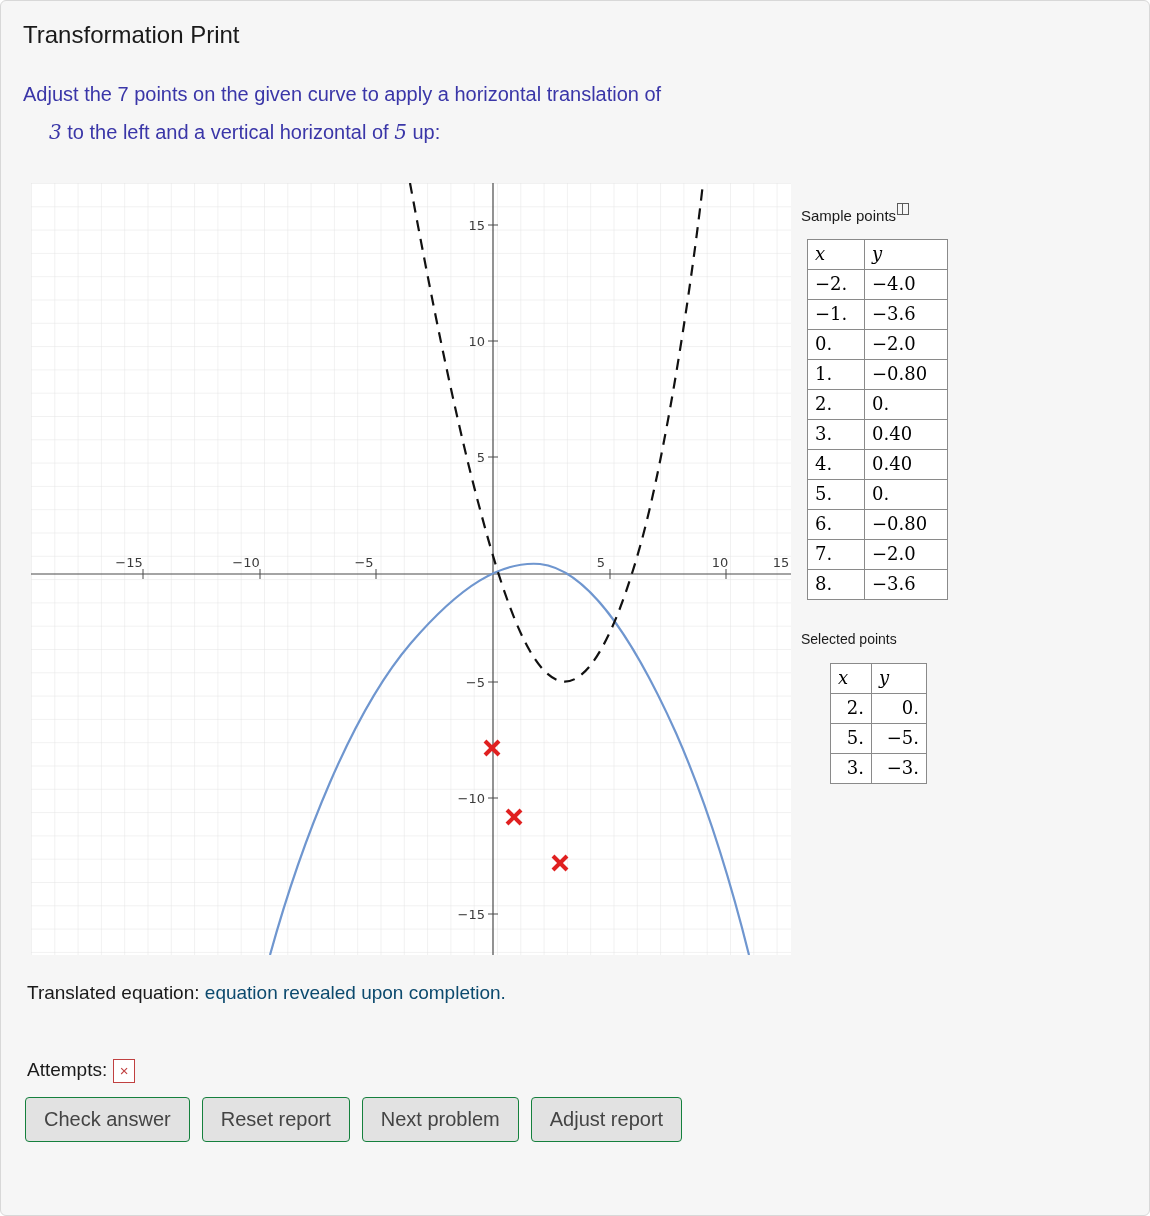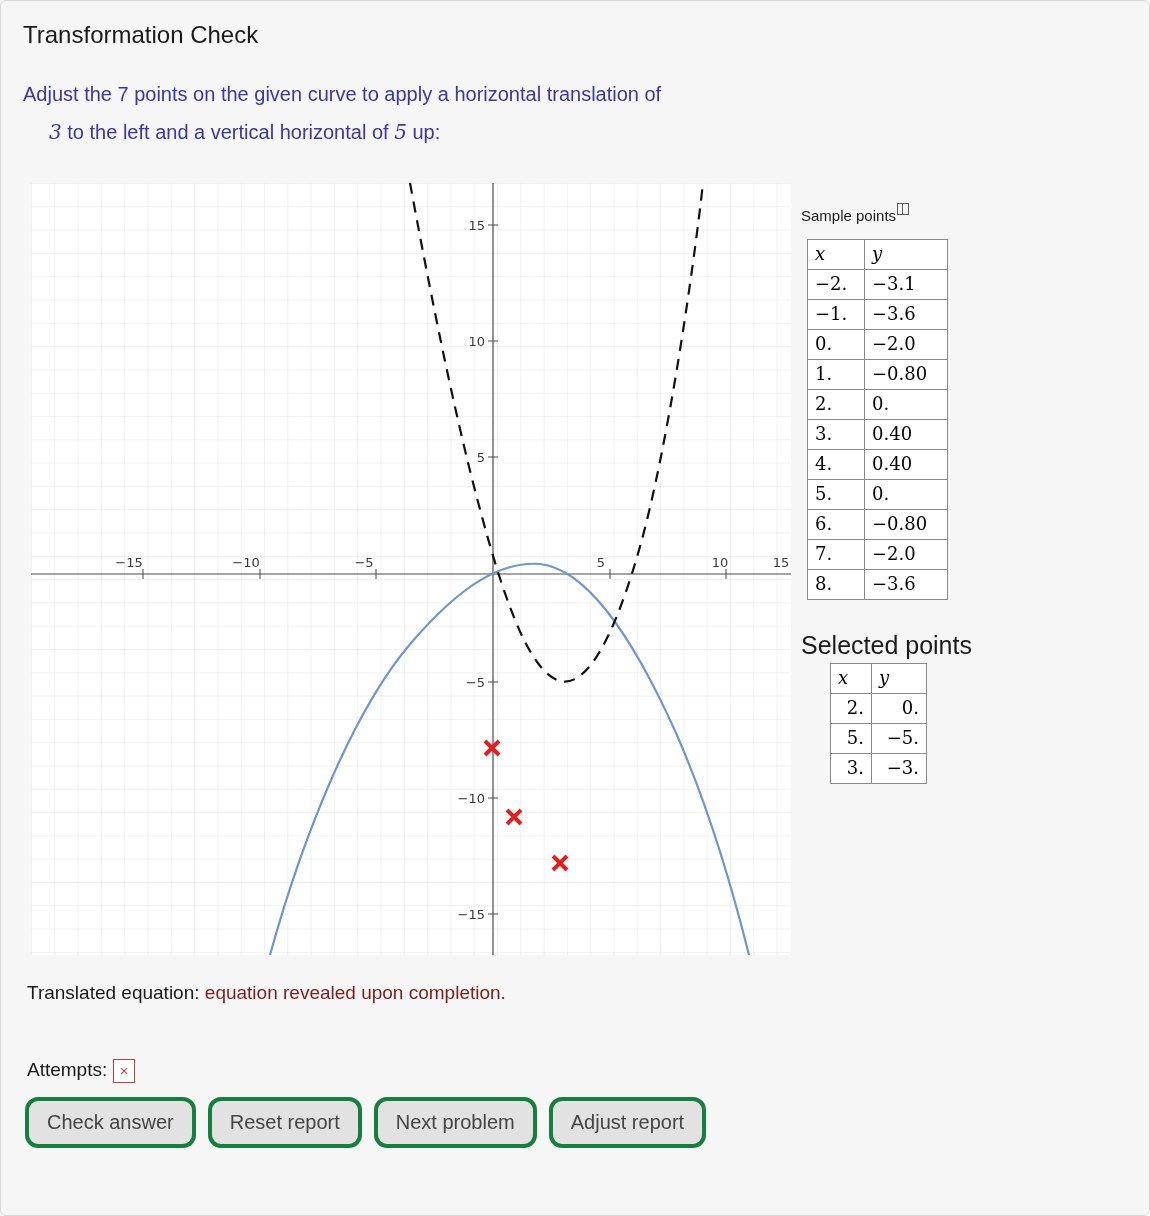--- a/index.html
+++ b/index.html
@@ -91,39 +91,39 @@
   }
   table.pts th { font-style: italic; font-weight: normal; }
   #sample-table { left: 806px; top: 238px; }
   #sample-table td:first-child, #sample-table th:first-child { width: 42px; }
   #sample-table td:last-child, #sample-table th:last-child { width: 68px; }
 
   .selected-label {
     position: absolute;
     left: 800px;
     top: 630px;
-    font-size: 25px;
+    font-size: 14px;
     color: #1a1a1a;
   }
   #selected-table { left: 829px; top: 662px; }
   #selected-table td, #selected-table th { text-align: right; }
   #selected-table td:first-child, #selected-table th:first-child { width: 26px; }
   #selected-table td:last-child, #selected-table th:last-child { width: 40px; }
   #selected-table th { text-align: left; }
 
   
   .eq-block {
     position: absolute;
     left: 26px;
     top: 978px;
     font-size: 19px;
     color: #1a1a1a;
     line-height: 28px;
   }
-  .eq-val { color: #7f1d1d; }
+  .eq-val { color: #0c4a6e; }
 
   .attempts {
     position: absolute;
     left: 26px;
     top: 1058px;
     font-size: 19px;
     color: #1a1a1a;
   }
   .attempt-badge {
     display: inline-block;
@@ -141,22 +141,22 @@
 
   .buttons {
     position: absolute;
     left: 24px;
     top: 1096px;
     display: flex;
     gap: 12px;
   }
   .btn {
     background: #e2e2e2;
-    border: 4px solid #15803d;
-    border-radius: 13px;
+    border: 1px solid #15803d;
+    border-radius: 4px;
     font-size: 20px;
     color: #444;
     padding: 10px 18px;
     cursor: pointer;
     font-family: "Liberation Sans", sans-serif;
   }
 
   .disclosure {
     position: absolute;
     left: 26px;
@@ -174,21 +174,21 @@
     border-bottom: 5px solid transparent;
     margin-right: 7px;
     vertical-align: middle;
   }
 </style>
 </head>
 <body>
 
 <div id="app">
 
-  <div class="title">Transformation Check</div>
+  <div class="title">Transformation Print</div>
 
   <div class="prompt">
     <span>Adjust the 7 points on the given curve to apply a horizontal translation of</span><br>
     <span class="ind" style="width:26px"></span><span class="mathnum">3</span>
     <span>to the left and a vertical horizontal of</span>
     <span class="mathnum">5</span>
     <span>up:</span>
   </div>
 
   <div class="graph">
@@ -258,21 +258,21 @@
   <table class="pts" id="sample-table">
     <thead>
       <tr>
         <th>x</th>
         <th>y</th>
       </tr>
     </thead>
     <tbody id="sample-body">
         <tr>
           <td>−2.</td>
-          <td>−3.1</td>
+          <td>−4.0</td>
         </tr>
         <tr>
           <td>−1.</td>
           <td>−3.6</td>
         </tr>
         <tr>
           <td>0.</td>
           <td>−2.0</td>
         </tr>
         <tr>

